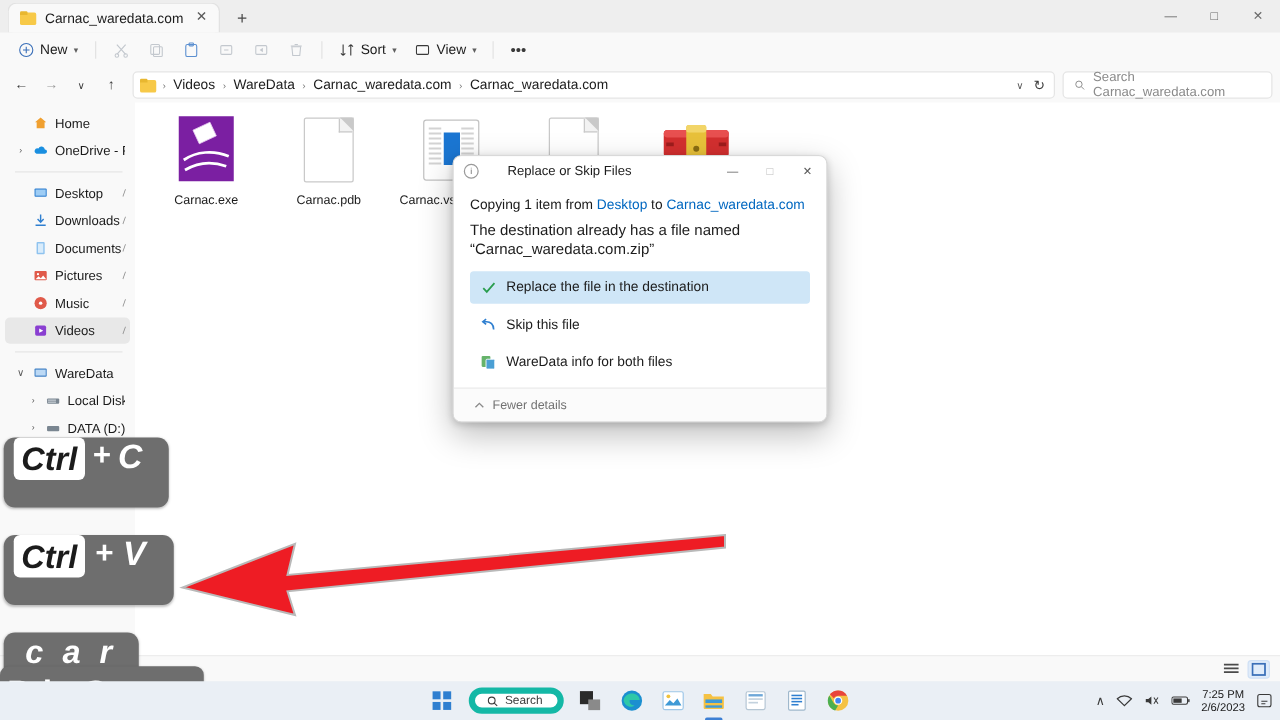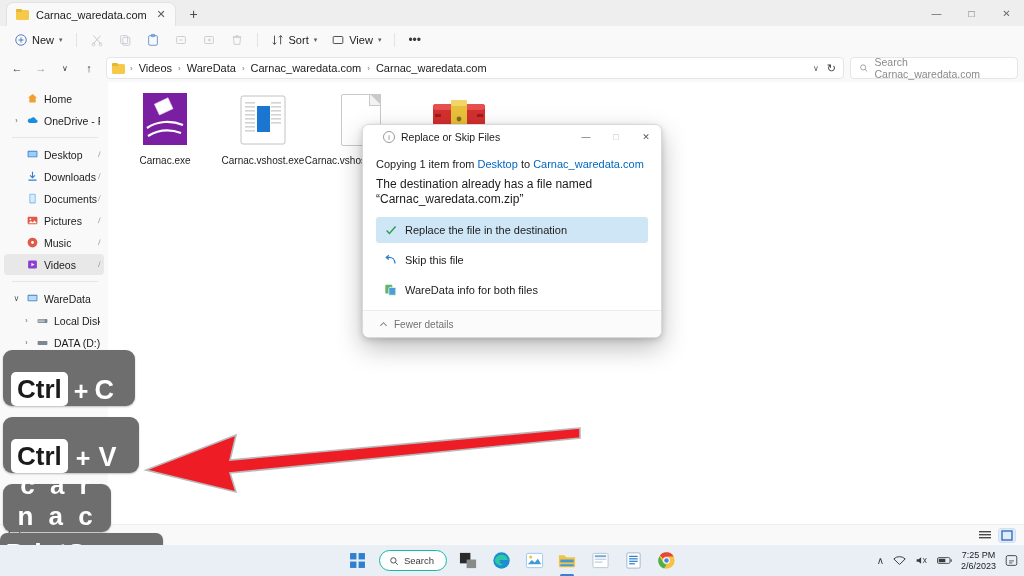--- a/index.html
+++ b/index.html
@@ -139,21 +139,21 @@
 
   
   .dialog {
     position: absolute; left: 362px; top: 124px; width: 300px; height: 214px;
     background: #ffffff; border: 1px solid #d9d9d9; border-radius: 7px;
     box-shadow: 0 10px 26px rgba(0,0,0,.26), 0 2px 6px rgba(0,0,0,.16);
     display: flex; flex-direction: column; overflow: hidden;
   }
   .dlg-title {
     height: 24px; flex: 0 0 24px; display: flex; align-items: center;
-    padding-left: 20px; gap: 6px; font-size: 10.5px; color: #1b1b1b;
+    padding-left: 8px; gap: 23px; font-size: 10.5px; color: #1b1b1b;
     background: #ffffff;
   }
   .dlg-ico {
     width: 12px; height: 12px; border-radius: 50%; border: 1px solid #9a9a9a;
     display: flex; align-items: center; justify-content: center;
     font-size: 7px; color: #6e6e6e; flex: 0 0 12px;
   }
   .dlg-wc { margin-left: auto; display: flex; }
   .dlg-wc span { width: 30px; height: 24px; display: flex; align-items: center;
                  justify-content: center; font-size: 9px; color: #5a5a5a; }
@@ -170,23 +170,24 @@
              display: flex; align-items: center; justify-content: center; font-size: 11px; }
   .dlg-foot {
     height: 27px; flex: 0 0 27px; border-top: 1px solid #ececec;
     display: flex; align-items: center; padding-left: 16px; gap: 6px;
     font-size: 10px; color: #727272; background: #fbfbfb;
   }
 
   
   .keys { position: absolute; left: 3px; top: 350px; }
   .keyrow {
-    background: #6e6e6e; border-radius: 9px; display: flex; align-items: flex-end;
-    color: #ffffff; font-weight: bold; margin-bottom: 11px;
+    background: #6e6e6e; border-radius: 9px; display: flex; align-items: flex-start;
+    color: #ffffff; font-weight: bold; margin-bottom: 22px;
     box-shadow: 0 1px 2px rgba(0,0,0,.25);
+    font-style: italic;
   }
   .kr1 { width: 132px; height: 56px; padding: 0 8px; gap: 6px; }
   .kr2 { width: 136px; height: 56px; padding: 0 8px; gap: 8px; }
   .kr3 { width: 108px; height: 48px; padding: 0 10px; }
   .kcap {
     background: #ffffff; color: #1b1b1b; border-radius: 5px;
     padding: 2px 6px; font-size: 26px; font-weight: bold; line-height: 30px;
   }
   .kplus { font-size: 25px; }
   .kletter { font-size: 27px; }
@@ -203,21 +204,21 @@
 
   
   .taskbar {
     position: absolute; left: 0; bottom: 0; width: 1024px; height: 31px;
     background: #eaeff5; display: flex; align-items: center;
   }
   .tb-center { margin: 0 auto; display: flex; align-items: center; gap: 9px; }
   .tb-item { width: 24px; height: 24px; position: relative; display: flex;
              align-items: center; justify-content: center; border-radius: 4px; }
   .tb-search {
-    height: 21px; background: #ffffff; border: 1px solid #14b8a6; border-radius: 11px;
+    height: 21px; background: #ffffff; border: 5px solid #14b8a6; border-radius: 11px;
     display: flex; align-items: center; gap: 5px; padding: 0 12px 0 9px;
     font-size: 9.5px; color: #3a3a3a;
   }
   .tb-right { position: absolute; right: 6px; display: flex; align-items: center; gap: 9px; }
   .tray-ico { font-size: 10px; color: #3a3a3a; }
   .clock { font-size: 9px; color: #1b1b1b; line-height: 11px; text-align: center; }
   .active-underline:after {
     content: ""; position: absolute; bottom: -4px; left: 5px; width: 14px; height: 2.5px;
     background: #3c7fd4; border-radius: 2px;
   }
@@ -479,20 +480,28 @@
                 <g transform="rotate(-25 30 16)">
                   <rect x="22" y="8" width="15" height="12" fill="#ffffff" stroke="#e7cdf0" stroke-width="0.6"></rect>
                 </g>
                 <path d="M12 36c10-7 24-8 36-3" stroke="#ffffff" stroke-width="2.2" fill="none"></path>
                 <path d="M13 44c10-6 22-7 33-3" stroke="#ffffff" stroke-width="2.2" fill="none"></path>
               </svg>
             </div>
             <div class="fname">Carnac.exe</div>
           </div>
 
+          <div class="fileitem">
+            <div class="ficon">
+              <div class="sheet">
+                  <div class="sheet-fold"></div>
+                </div>
+            </div>
+            <div class="fname">Carnac.pdb</div>
+          </div>
 
           <div class="fileitem">
             <div class="ficon">
               <svg viewBox="0 0 60 58" width="60" height="58">
                 <rect x="8" y="4" width="44" height="48" rx="2" fill="#ffffff" stroke="#c2c2c2"></rect>
                 <g fill="#d3d3d3">
                   <rect x="12" y="10" width="10" height="1.6"></rect>
                     <rect x="12" y="14" width="10" height="1.6"></rect>
                   <rect x="12" y="18" width="10" height="1.6"></rect>
                     <rect x="12" y="22" width="10" height="1.6"></rect>

